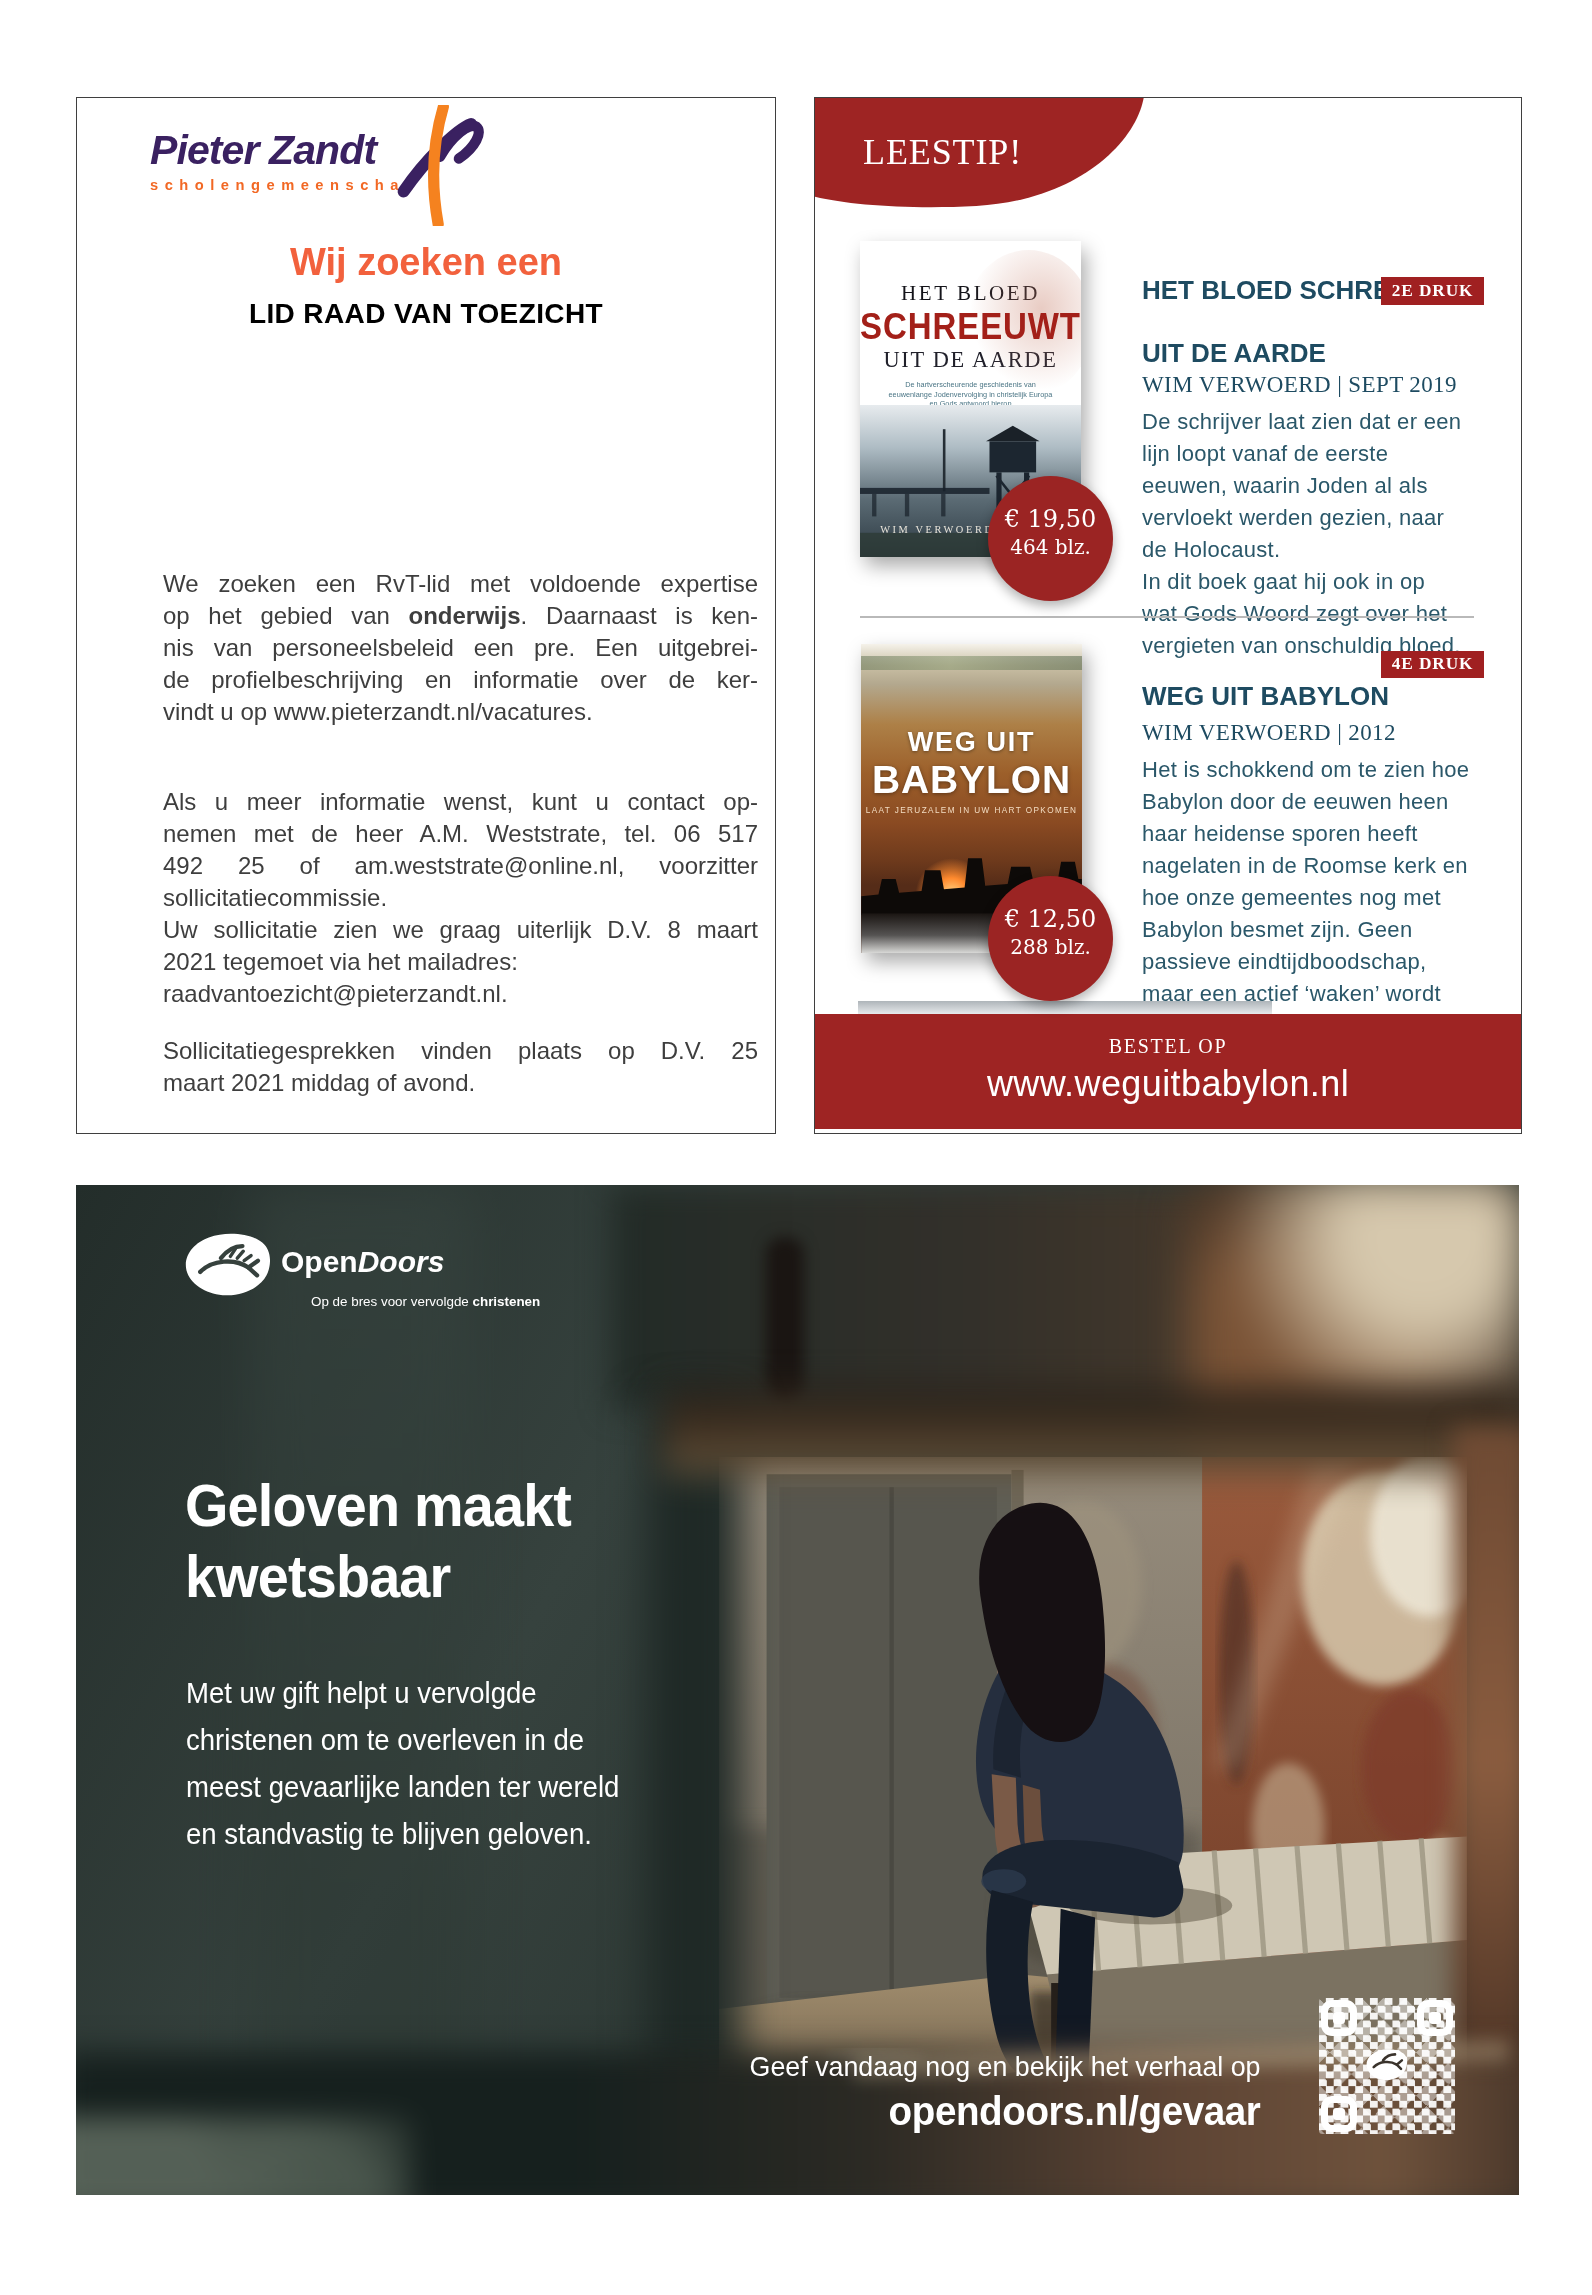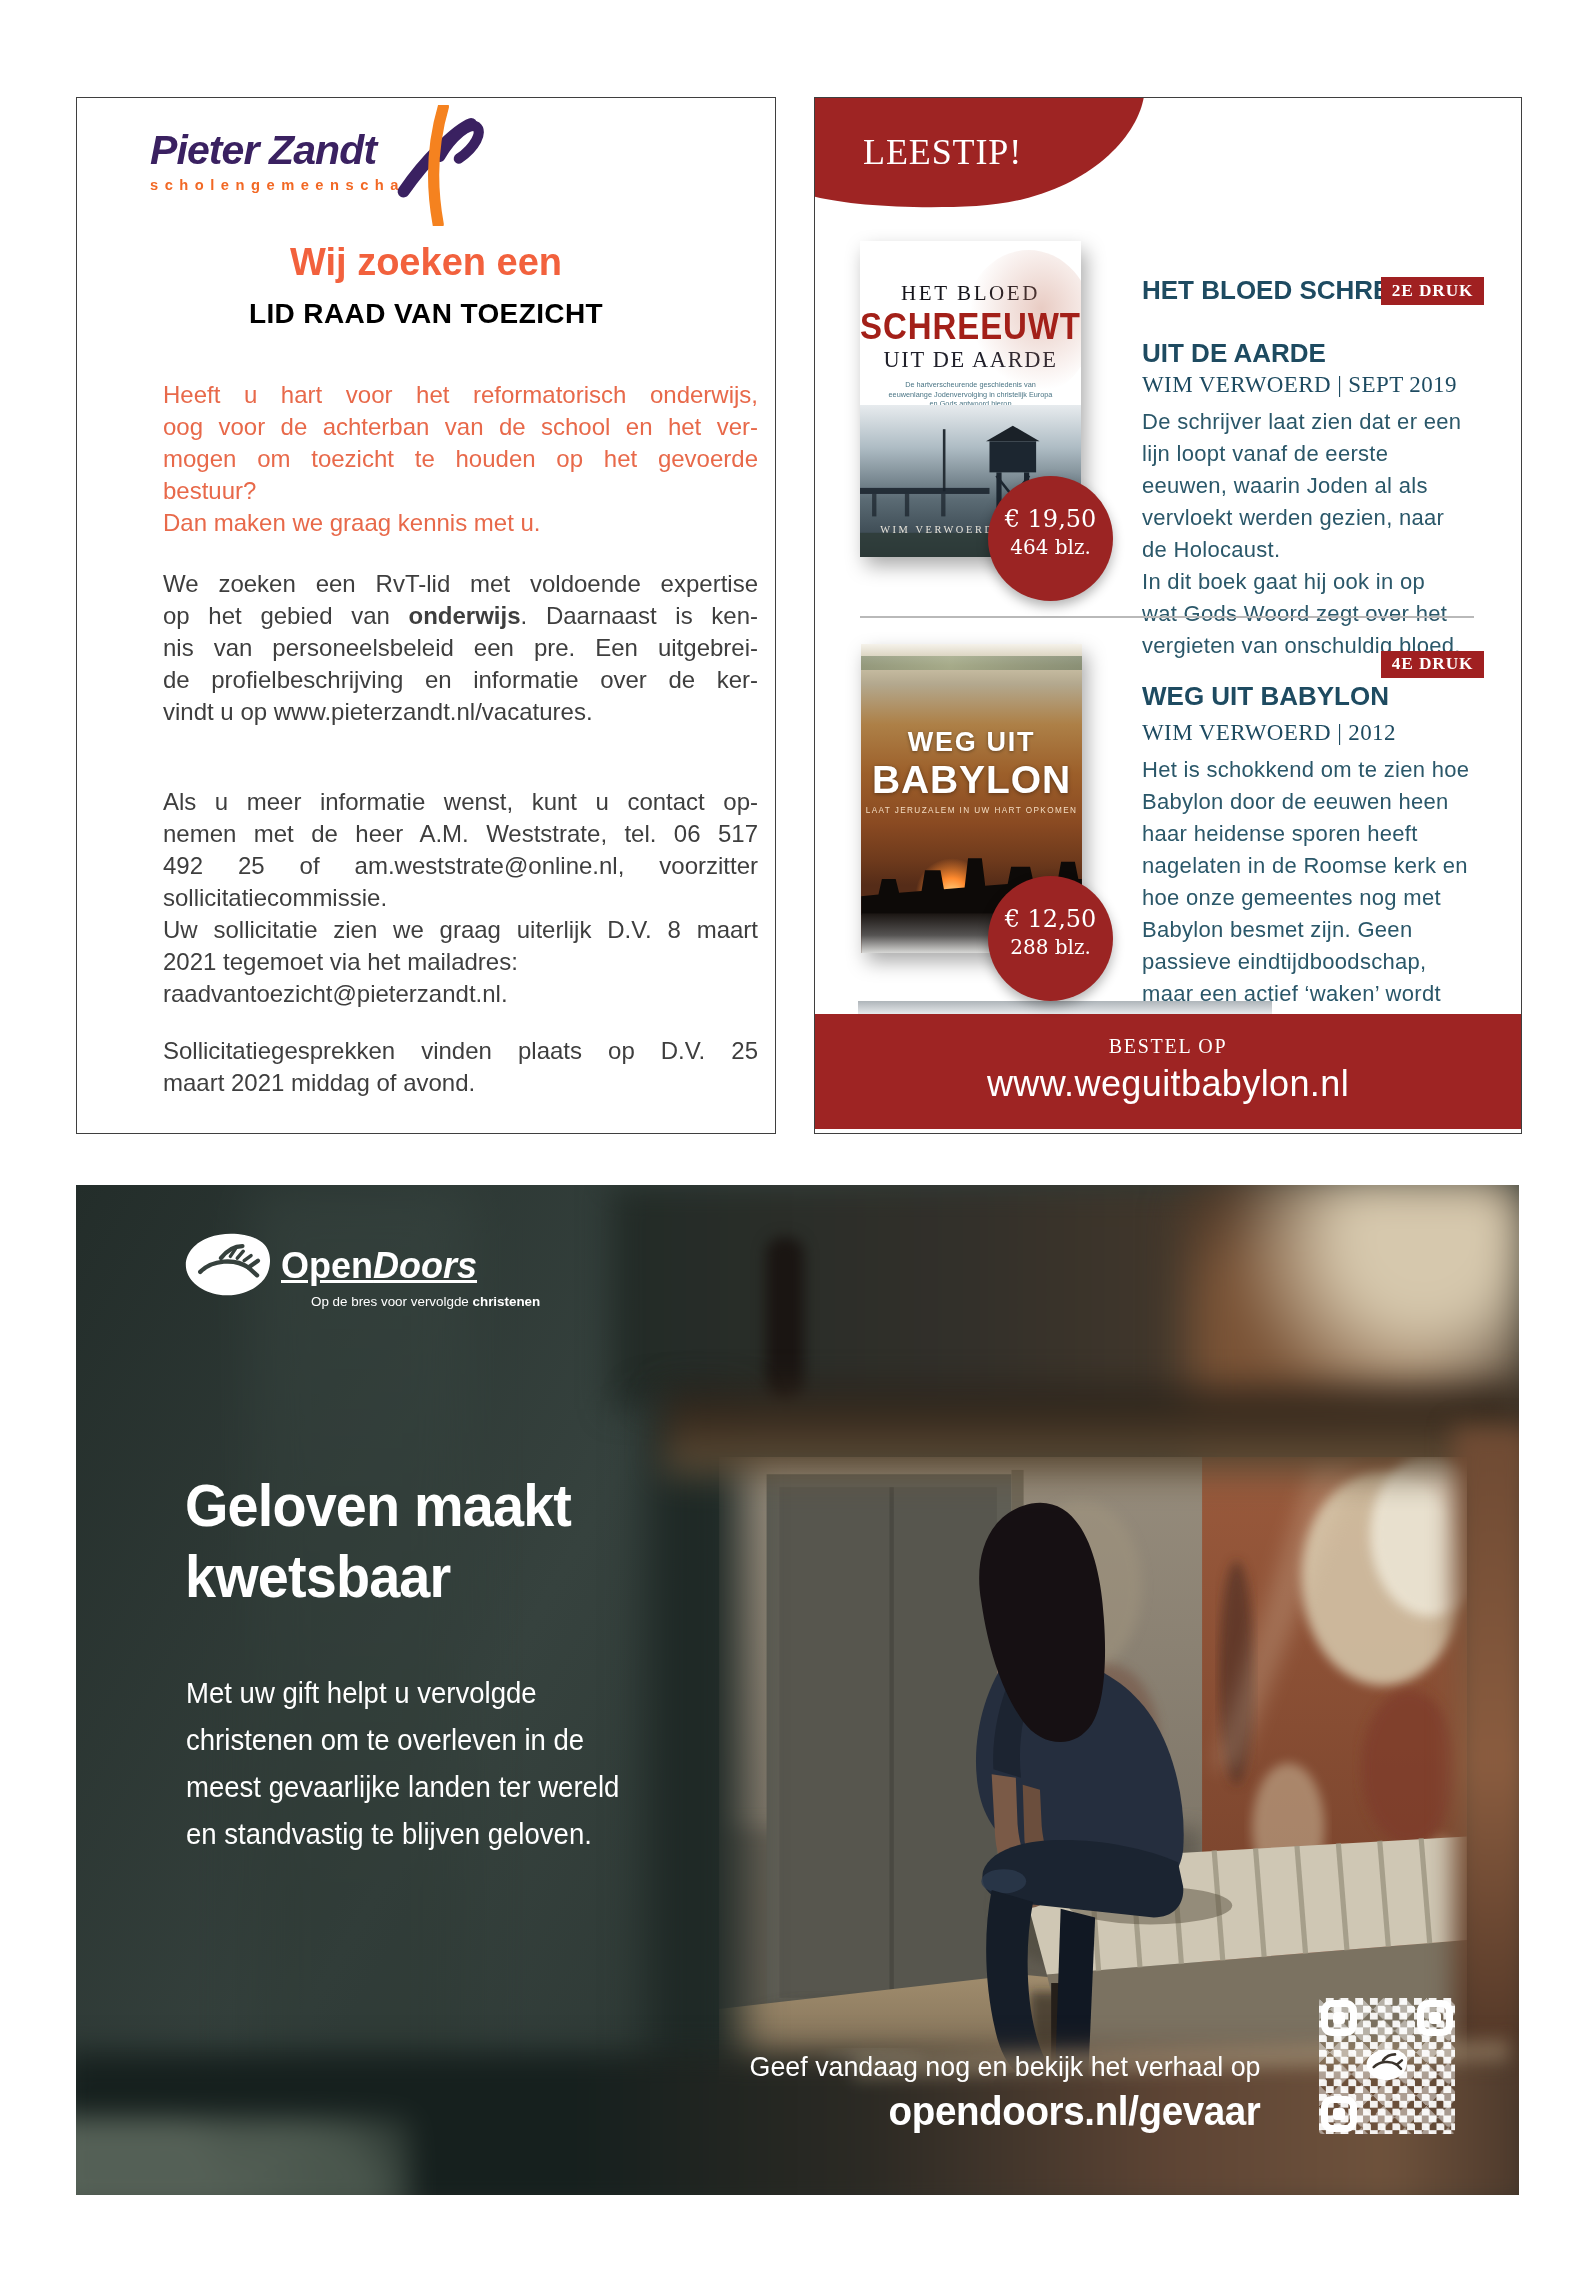--- a/index.html
+++ b/index.html
@@ -60,21 +60,21 @@
   #od{left:76px;top:1185px;width:1443px;height:1010px;overflow:hidden;
       background:linear-gradient(120deg,#232d2a 0,#36423e 35%,#2c3733 60%,#1d2826 100%);}
   .blurL{position:absolute;filter:blur(19px);}
   .od-room{position:absolute;left:643px;top:272px;width:748px;height:664px;}
   .od-h{color:#fff;font-weight:800;font-size:60px;line-height:71px;letter-spacing:-0.9px;
         transform:scaleX(.93);transform-origin:left top;}
   .od-body{color:#fff;font-size:29px;line-height:47px;transform:scaleX(.95);transform-origin:left top;}
   .od-cta{color:#fff;text-align:right;transform:scaleX(.94);transform-origin:right top;}
   .od-cta-line{font-size:28.5px;}
   .od-cta-url{font-size:41px;font-weight:800;margin-top:5.2px;letter-spacing:-0.4px;}
-  .od-brand{color:#fff;font-size:36px;text-decoration:underline;}
+  .od-brand{color:#fff;font-size:30px;}
   .od-brand .it{font-style:italic;}
   .od-tag{color:#fff;font-size:13.4px;}
   .od-tag b{font-weight:700;}
 
   
   .qr{position:absolute;left:1243px;top:813px;width:136px;height:136px;
       background-image:
         repeating-conic-gradient(rgba(255,255,255,.92) 0 25%, transparent 0 50%),
         repeating-conic-gradient(from 45deg, rgba(255,255,255,.45) 0 25%, transparent 0 50%);
       background-size:14.7px 14.7px,21.6px 21.6px;border-radius:3.5px;}
@@ -94,27 +94,20 @@
     </div>
     <svg class="abs" style="left:318px;top:7px;" width="95" height="121" viewBox="0 0 110 140">
       <path d="M10,100 C36,62 72,28 88,22" fill="none" stroke="#3a2161" stroke-width="14" stroke-linecap="round"></path>
       <path d="M52,60 C66,36 86,20 94,25 C102,31 93,49 74,62" fill="none" stroke="#3a2161" stroke-width="12" stroke-linecap="round"></path>
       <path d="M56,2 C43,46 42,94 50,138" fill="none" stroke="#f5821f" stroke-width="13" stroke-linecap="round"></path>
     </svg>
 
     <div class="abs job-h1" style="top:143px;">Wij zoeken een</div>
     <div class="abs job-h2" style="top:200px;">LID RAAD VAN TOEZICHT</div>
 
-    <div class="jblock" style="top:281px;">
-      <div class="jline orange j">Heeft u hart voor het reformatorisch onderwijs,</div>
-      <div class="jline orange j">oog voor de achterban van de school en het ver-</div>
-      <div class="jline orange j">mogen om toezicht te houden op het gevoerde</div>
-      <div class="jline orange">bestuur?</div>
-      <div class="jline orange">Dan maken we graag kennis met u.</div>
-    </div>
 
     <div class="jblock" style="top:470px;">
       <div class="jline j">We zoeken een RvT-lid met voldoende expertise</div>
       <div class="jline j"><span>op het gebied van </span><b>onderwijs</b><span>. Daarnaast is ken-</span></div>
       <div class="jline j">nis van personeelsbeleid een pre. Een uitgebrei-</div>
       <div class="jline j">de profielbeschrijving en informatie over de ker-</div>
       <div class="jline">vindt u op www.pieterzandt.nl/vacatures.</div>
     </div>
 
     <div class="jblock" style="top:688px;">

